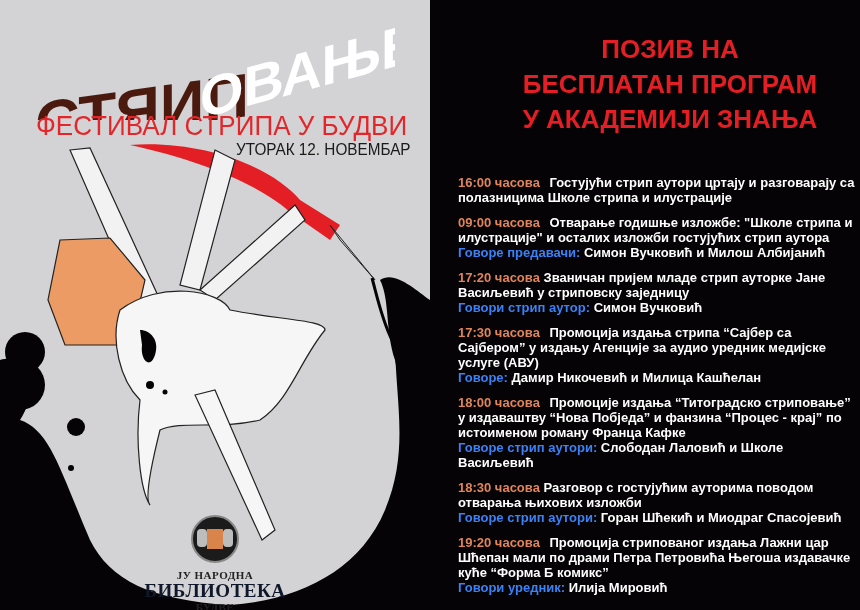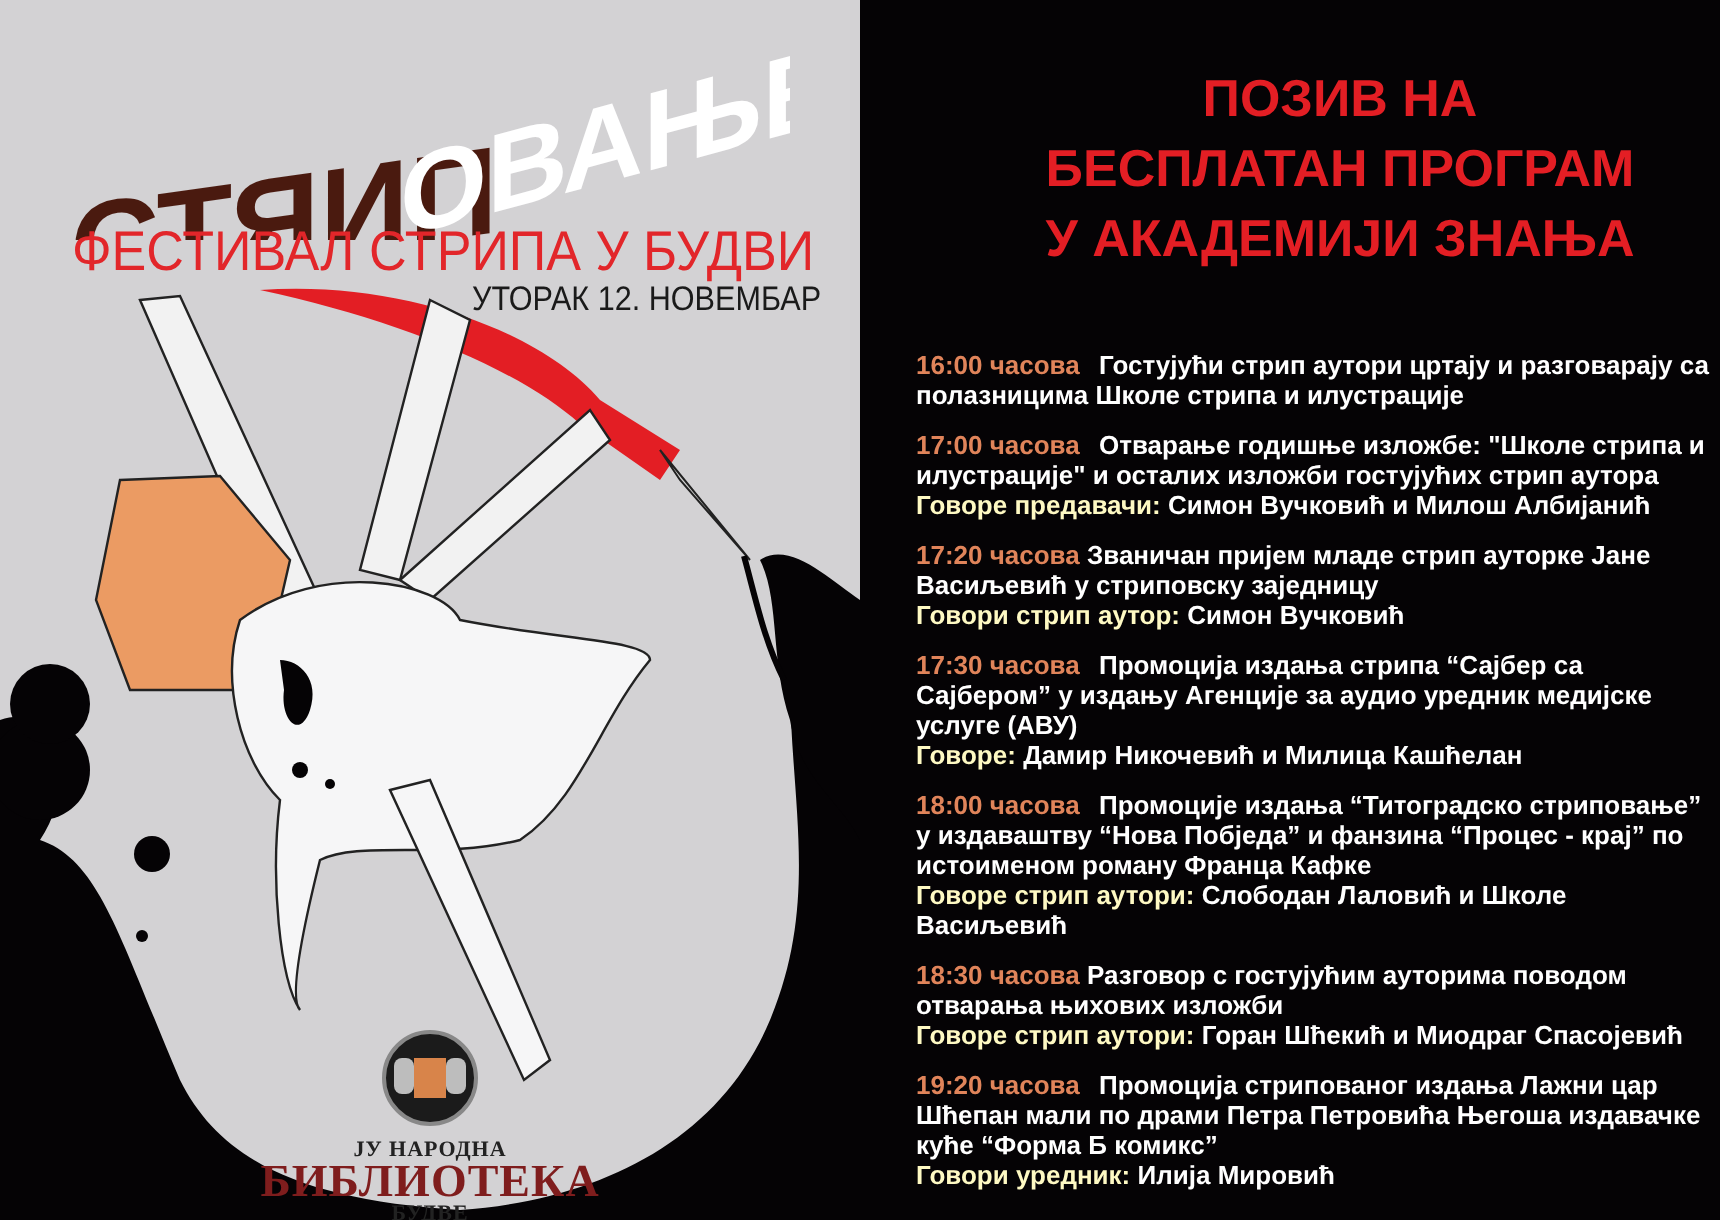--- a/index.html
+++ b/index.html
@@ -13,31 +13,31 @@
   .date-line { position:absolute; left:236px; top:140px; font-size:17px; color:#1a1a1a; white-space:nowrap; transform:scaleX(0.9); transform-origin:left; }
 
   .illustration { position:absolute; left:0; top:0; width:430px; height:610px; }
 
   .library-logo { position:absolute; left:130px; top:515px; width:170px; text-align:center; }
   .lib-emblem { width:44px; height:44px; border-radius:50%; background:#1b1b1b; border:2px solid #888; margin:0 auto 6px auto; position:relative; }
   .lib-emblem .inner { position:absolute; left:14px; top:12px; width:16px; height:20px; background:#d8844a; }
   .lib-emblem .wing-l, .lib-emblem .wing-r { position:absolute; top:12px; width:10px; height:18px; background:#bdbdbd; border-radius:4px; }
   .lib-emblem .wing-l { left:4px; } .lib-emblem .wing-r { right:4px; }
   .lib-small { font-family:Liberation Serif, serif; font-size:11px; color:#222; font-weight:bold; letter-spacing:0.5px; }
-  .lib-big { font-family:"Liberation Serif", serif; font-size:23px; color:#7f1d1d; font-weight:bold; line-height:20px; letter-spacing:0.5px; }
+  .lib-big { font-family:"Liberation Serif", serif; font-size:19px; color:#0f172a; font-weight:bold; line-height:20px; letter-spacing:0.5px; }
 
   .headline { position:absolute; left:0; top:32px; width:480px; text-align:center; color:#e31e24; font-weight:bold; font-size:26px; line-height:35px; }
   .headline div { white-space:nowrap; }
 
   .program { position:absolute; left:28px; top:175px; width:400px; }
   .event { margin-bottom:10px; font-size:13px; line-height:15px; color:#ffffff; font-weight:bold; }
   .event .time { color:#e0845a; }
   .event .gap { display:inline-block; width:6px; }
   .event .speaker { color:#ffffff; }
-  .event .speaker-label { color:#fef9c3; font-weight:bold; }
+  .event .speaker-label { color:#3b82f6; font-weight:bold; }
 </style>
 </head>
 <body>
 
 <div class="poster-left">
 
   <svg class="illustration" viewBox="0 0 430 610" xmlns="http://www.w3.org/2000/svg">
 
     <path d="M0,360 C30,350 40,390 20,420 C50,430 60,470 90,540 C110,580 150,600 230,605 C300,600 360,570 385,510 C410,450 395,400 395,340 C410,330 420,360 430,380 L430,610 L0,610 Z" fill="#050305"></path>
     <path d="M380,280 C390,300 385,330 395,360 C400,390 420,400 430,420 L430,300 C415,290 395,270 380,280 Z" fill="#050305"></path>
@@ -94,21 +94,21 @@
     <div>У АКАДЕМИЈИ ЗНАЊА</div>
   </div>
 
   <div class="program">
     <div class="event">
       <span class="time">16:00 часова</span><span class="gap"></span>
       <span>Гостујући стрип аутори цртају и разговарају са полазницима Школе стрипа и илустрације</span>
     </div>
 
     <div class="event">
-      <span class="time">17:00 часова</span><span class="gap"></span>
+      <span class="time">09:00 часова</span><span class="gap"></span>
       <span>Отварање годишње изложбе: "Школе стрипа и илустрације" и осталих изложби гостујућих стрип аутора</span><br>
       <span class="speaker-label">Говоре предавачи:</span>
       <span class="speaker">Симон Вучковић и Милош Албијанић</span>
     </div>
 
     <div class="event">
       <span class="time">17:20 часова</span>
       <span>Званичан пријем младе стрип ауторке Јане Васиљевић у стриповску заједницу</span><br>
       <span class="speaker-label">Говори стрип аутор:</span>
       <span class="speaker">Симон Вучковић</span>

